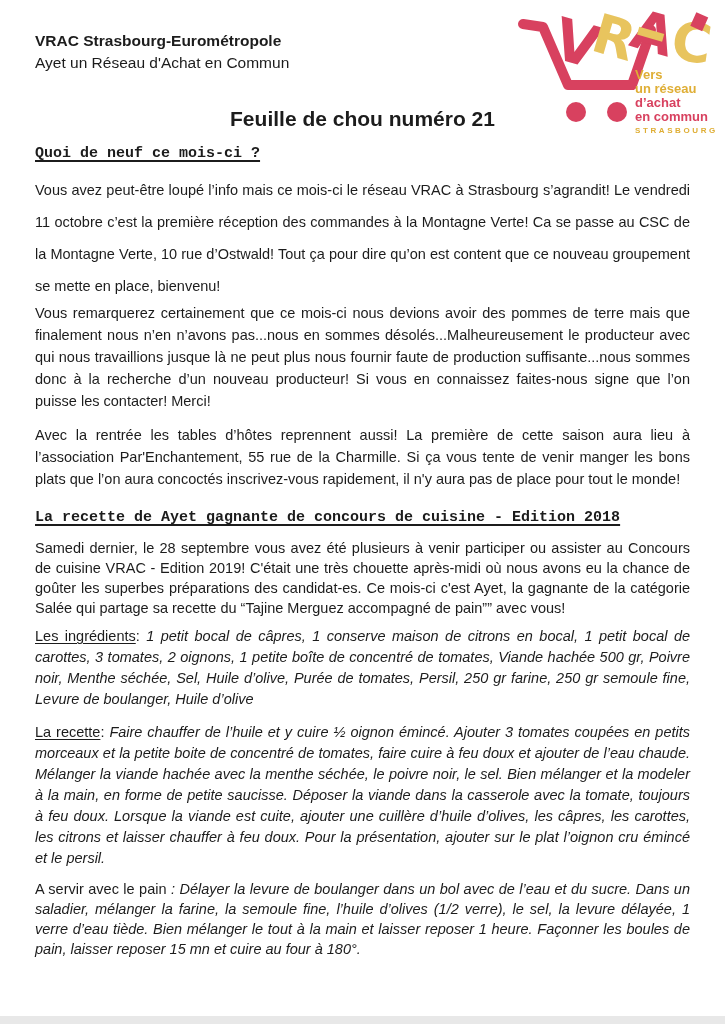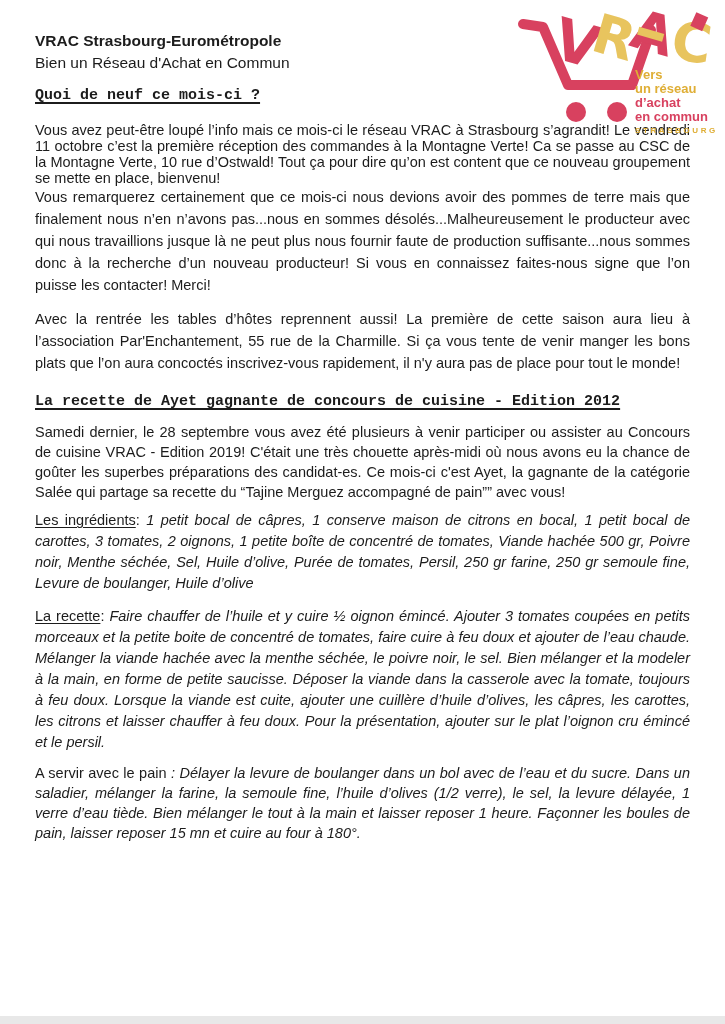--- a/index.html
+++ b/index.html
@@ -27,38 +27,38 @@
   .doc-subtitle { text-align: center; font-size: 19px; font-style: italic; line-height: 26px; }
   
   h2.sec-heading {
     font-size: 15px; font-weight: bold; line-height: 20px;
     text-decoration: underline; text-decoration-thickness: 1.5px; text-underline-offset: 3px; font-family: Liberation Mono, monospace;
   }
   .h1 { margin-top: 12px; }
   .h2 { margin-top: 16px; }
   .h3 { margin-top: 18px; }
   p.body { font-size: 14.5px; text-align: justify; }
-  .p-wide  { line-height: 16px; margin-top: 16px; }
+  .p-wide  { line-height: 32px; margin-top: 10px; }
   .p-mid   { line-height: 22px; }
   .p-mid2  { line-height: 22px; margin-top: 12px; }
   .p-tight { line-height: 20px; margin-top: 10px; }
   .p-ing   { line-height: 21px; margin-top: 8px; }
   .p-meth  { line-height: 21px; margin-top: 12px; }
   .lbl-u { text-decoration: underline; text-decoration-thickness: 1.2px; text-underline-offset: 2px; font-style: normal; }
   .ital { font-style: italic; }
   .upright { font-style: normal; }
 </style>
 </head>
 <body>
 
 <div class="page">
 
   <div>
     <div class="org-name">VRAC Strasbourg-Eurométropole</div>
-    <div class="org-sub">Bien un Réseau d'Achat en Commun</div>
+    <div class="org-sub">Ayet un Réseau d'Achat en Commun</div>
   </div>
 
   <div class="logo">
     <svg viewBox="0 0 220 134">
 
       <path d="M 26 22 L 46 25 L 71 83 L 135 83 L 154 28" fill="none" stroke="#d8415f" stroke-width="10" stroke-linecap="round" stroke-linejoin="round"></path>
 
       <circle cx="79" cy="110" r="10" fill="#d8415f"></circle>
       <circle cx="120" cy="110" r="10" fill="#d8415f"></circle>
 
@@ -70,28 +70,29 @@
       <rect x="196" y="12" width="13" height="15" fill="#d8415f" transform="rotate(24 202 19)"></rect>
 
       <text class="tagline-line" x="138" y="77" font-size="13" fill="#dfae35">Vers</text>
       <text class="tagline-line" x="138" y="91" font-size="13" fill="#dfae35">un réseau</text>
       <text class="tagline-line" x="138" y="105" font-size="13" fill="#d8415f">d’achat</text>
       <text class="tagline-line" x="138" y="119" font-size="13" fill="#d8415f">en commun</text>
       <text class="tagline-line" x="138" y="131" font-size="8" fill="#dfae35" letter-spacing="2.6">STRASBOURG</text>
     </svg>
   </div>
 
+  <div class="doc-title">Feuille de chou numéro 21</div>
 
   <h2 class="sec-heading h1">Quoi de neuf ce mois-ci ?</h2>
   <p class="body p-wide">Vous avez peut-être loupé l’info mais ce mois-ci le réseau VRAC à Strasbourg s’agrandit! Le vendredi 11 octobre c’est la première réception des commandes à la Montagne Verte! Ca se passe au CSC de la Montagne Verte, 10 rue d’Ostwald! Tout ça pour dire qu’on est content que ce nouveau groupement se mette en place, bienvenu!</p>
   <p class="body p-mid">Vous remarquerez certainement que ce mois-ci nous devions avoir des pommes de terre mais que finalement nous n’en n’avons pas...nous en sommes désolés...Malheureusement le producteur avec qui nous travaillions jusque là ne peut plus nous fournir faute de production suffisante...nous sommes donc à la recherche d’un nouveau producteur! Si vous en connaissez faites-nous signe que l’on puisse les contacter! Merci!</p>
 
   <p class="body p-mid2">Avec la rentrée les tables d’hôtes reprennent aussi! La première de cette saison aura lieu à l’association Par'Enchantement, 55 rue de la Charmille. Si ça vous tente de venir manger les bons plats que l’on aura concoctés inscrivez-vous rapidement, il n'y aura pas de place pour tout le monde!</p>
 
-  <h2 class="sec-heading h3">La recette de Ayet gagnante de concours de cuisine - Edition 2012</h2>
+  <h2 class="sec-heading h3">La recette de Ayet gagnante de concours de cuisine - Edition 2018</h2>
   <p class="body p-tight">Samedi dernier, le 28 septembre vous avez été plusieurs à venir participer ou assister au Concours de cuisine VRAC - Edition 2019! C'était une très chouette après-midi où nous avons eu la chance de goûter les superbes préparations des candidat-es. Ce mois-ci c'est Ayet, la gagnante de la catégorie Salée qui partage sa recette du “Tajine Merguez accompagné de pain”” avec vous!</p>
 
   <p class="body p-ing"><span class="lbl-u">Les ingrédients</span><span class="upright">: </span><span class="ital">1 petit bocal de câpres, 1 conserve maison de citrons en bocal, 1 petit bocal de carottes, 3 tomates, 2 oignons, 1 petite boîte de concentré de tomates, Viande hachée 500 gr, Poivre noir, Menthe séchée, Sel, Huile d’olive, Purée de tomates, Persil, 250 gr farine, 250 gr semoule fine,  Levure de boulanger,  Huile d’olive</span></p>
 
   <p class="body p-meth"><span class="lbl-u">La recette</span><span class="upright">: </span><span class="ital">Faire chauffer de l’huile et y cuire ½ oignon émincé. Ajouter 3 tomates coupées en petits morceaux et la petite boite de concentré de tomates, faire cuire à feu doux et ajouter de l’eau chaude. Mélanger la viande hachée avec la menthe séchée, le poivre noir, le sel. Bien mélanger et la modeler à la main, en forme de petite saucisse. Déposer la viande dans la casserole avec la tomate, toujours à feu doux. Lorsque la viande est cuite, ajouter une cuillère d’huile d’olives, les câpres, les carottes, les citrons et laisser chauffer à feu doux. Pour la présentation, ajouter sur le plat l’oignon cru émincé et le persil.</span></p>
 
   <p class="body p-tight"><span class="upright">A servir avec le pain</span><span class="ital"> : </span><span class="ital">Délayer la levure de boulanger dans un bol avec de l’eau et du sucre. Dans un saladier, mélanger la farine, la semoule fine, l’huile d’olives (1/2 verre), le sel, la levure délayée, 1 verre d’eau tiède. Bien mélanger le tout à la main et laisser reposer 1 heure. Façonner les boules de pain, laisser reposer 15 mn et cuire au four à 180°.</span></p>
 
 </div>
 

